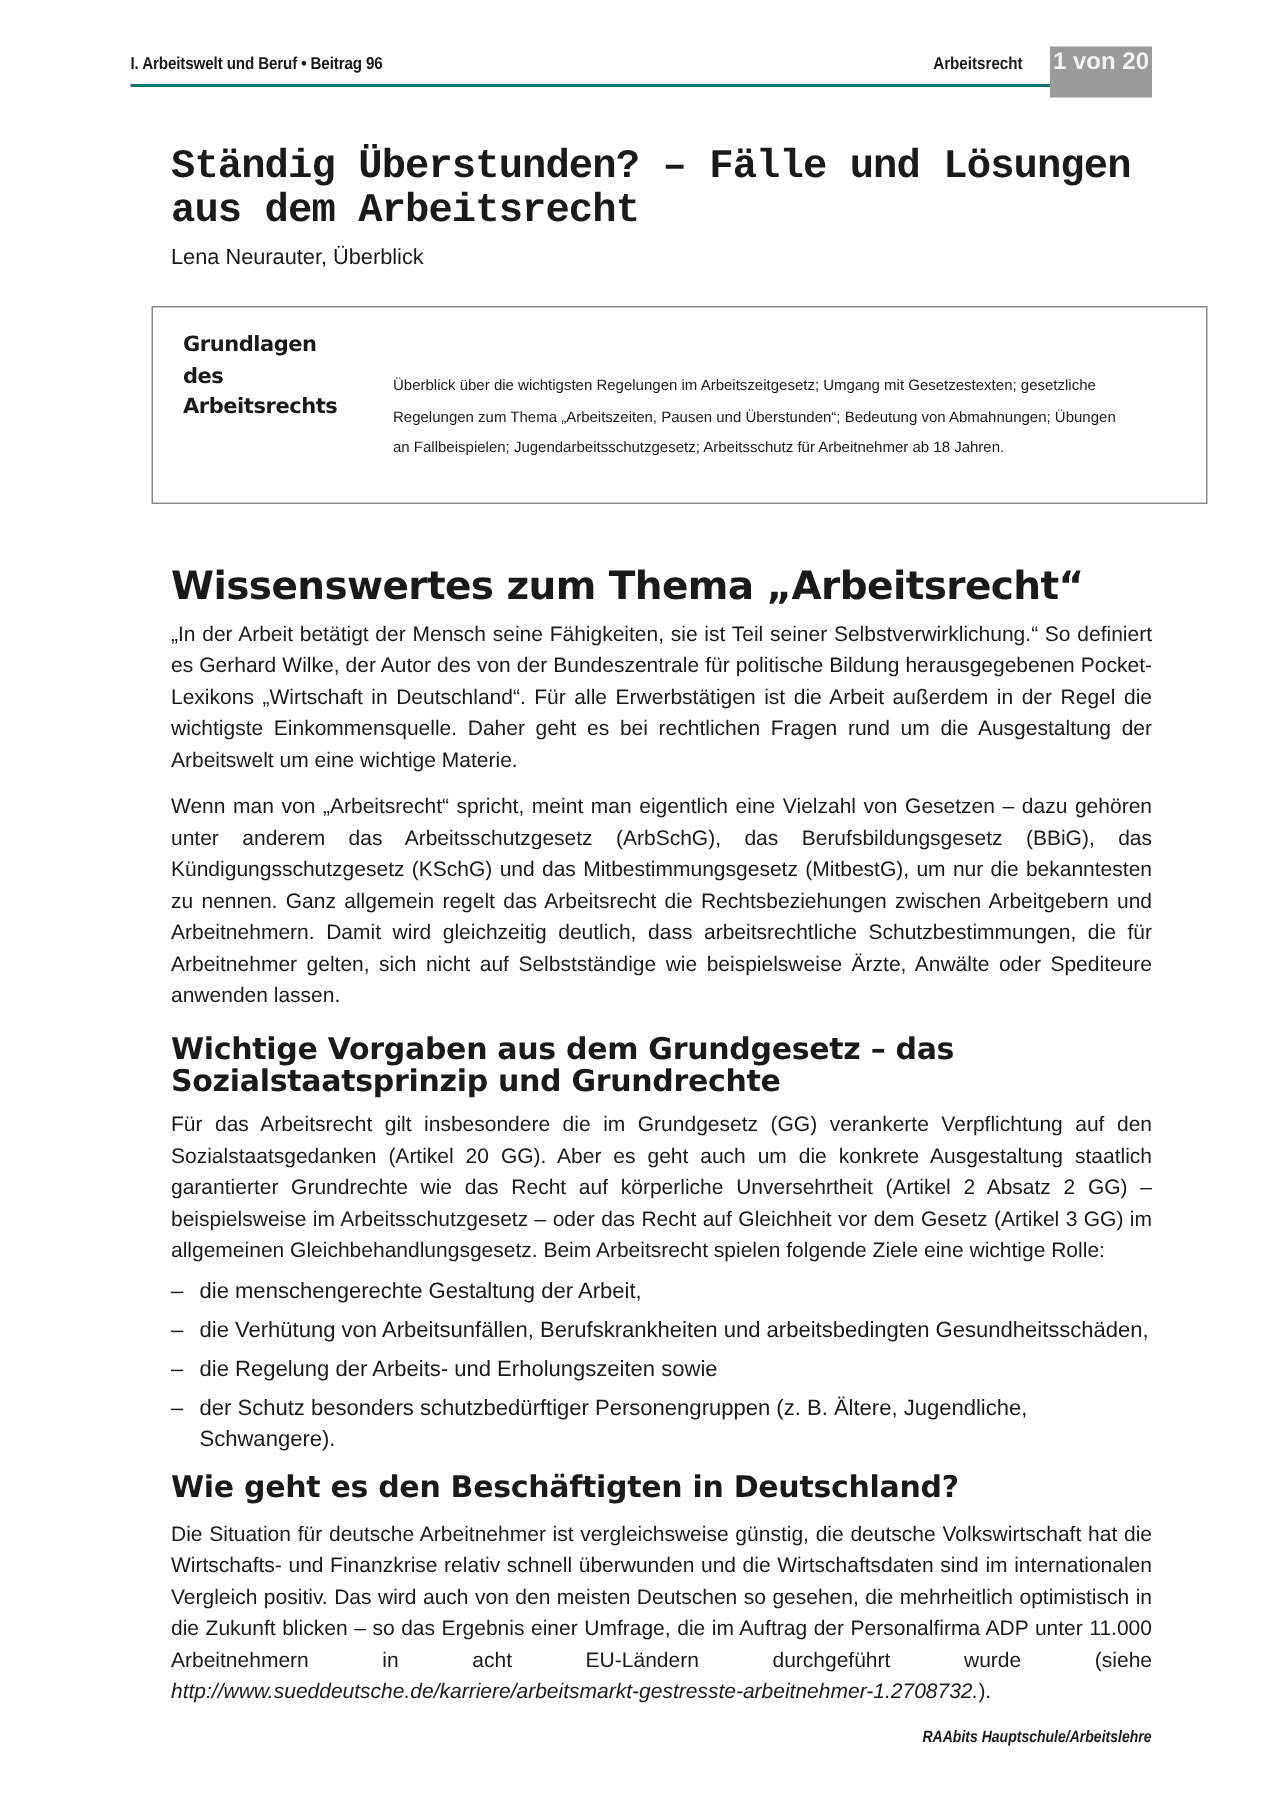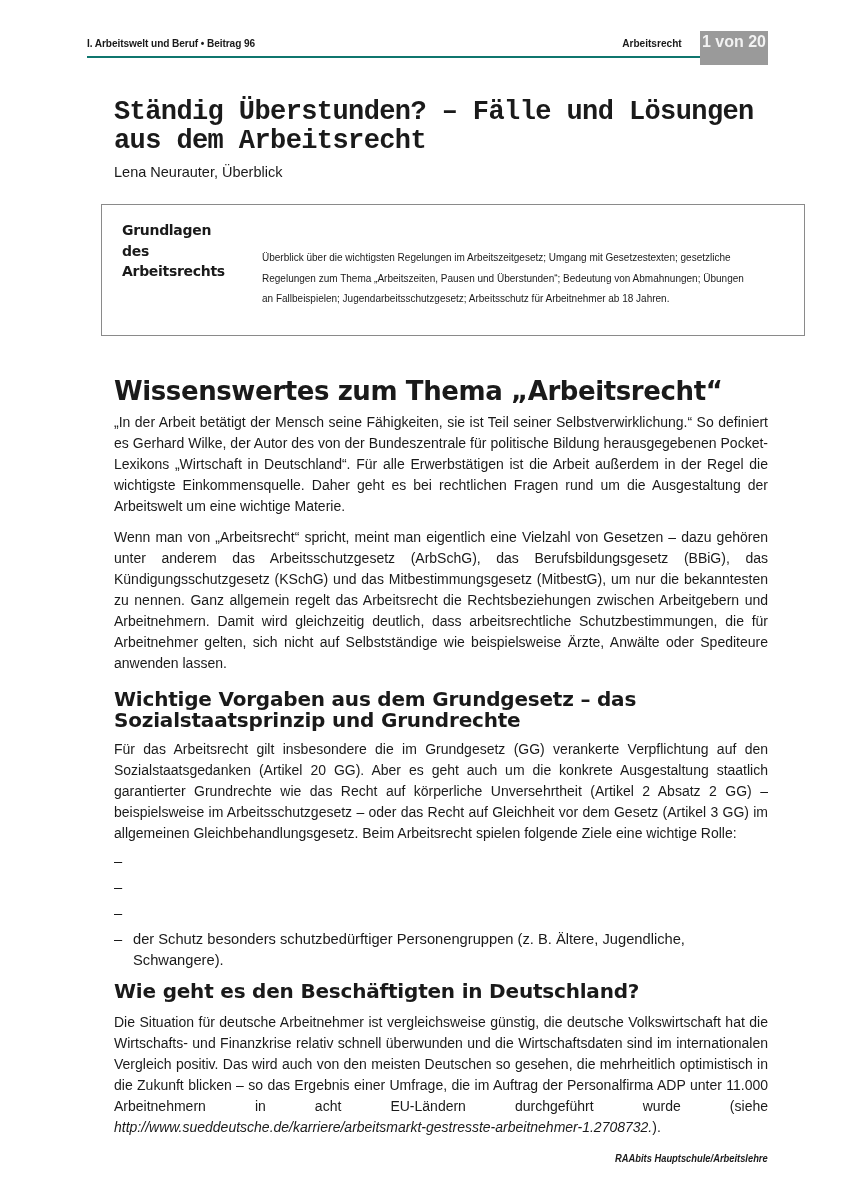--- a/index.html
+++ b/index.html
@@ -40,22 +40,22 @@
 </div>
 
 <div class="h2">Wissenswertes zum Thema „Arbeitsrecht“</div>
 <p class="para" style="top:412px;">„In der Arbeit betätigt der Mensch seine Fähigkeiten, sie ist Teil seiner Selbstverwirklichung.“ So definiert es Gerhard Wilke, der Autor des von der Bundeszentrale für politische Bildung herausgegebenen Pocket-Lexikons „Wirtschaft in Deutschland“. Für alle Erwerbstätigen ist die Arbeit außerdem in der Regel die wichtigste Einkommensquelle. Daher geht es bei rechtlichen Fragen rund um die Ausgestaltung der Arbeitswelt um eine wichtige Materie.</p>
 <p class="para" style="top:527px;">Wenn man von „Arbeitsrecht“ spricht, meint man eigentlich eine Vielzahl von Gesetzen – dazu gehören unter anderem das Arbeitsschutzgesetz (ArbSchG), das Berufsbildungsgesetz (BBiG), das Kündigungsschutzgesetz (KSchG) und das Mitbestimmungsgesetz (MitbestG), um nur die bekanntesten zu nennen. Ganz allgemein regelt das Arbeitsrecht die Rechtsbeziehungen zwischen Arbeitgebern und Arbeitnehmern. Damit wird gleichzeitig deutlich, dass arbeitsrechtliche Schutzbestimmungen, die für Arbeitnehmer gelten, sich nicht auf Selbstständige wie beispielsweise Ärzte, Anwälte oder Spediteure anwenden lassen.</p>
 
 <div class="h3" style="top:689px;">Wichtige Vorgaben aus dem Grundgesetz – das Sozialstaatsprinzip und Grundrechte</div>
 <p class="para" style="top:739px;">Für das Arbeitsrecht gilt insbesondere die im Grundgesetz (GG) verankerte Verpflichtung auf den Sozialstaatsgedanken (Artikel 20 GG). Aber es geht auch um die konkrete Ausgestaltung staatlich garantierter Grundrechte wie das Recht auf körperliche Unversehrtheit (Artikel 2 Absatz 2 GG) – beispielsweise im Arbeitsschutzgesetz – oder das Recht auf Gleichheit vor dem Gesetz (Artikel 3 GG) im allgemeinen Gleichbehandlungsgesetz. Beim Arbeitsrecht spielen folgende Ziele eine wichtige Rolle:</p>
 
 <ul class="list">
-  <li><span class="dash">–</span></li>
-  <li><span class="dash">–</span></li>
-  <li><span class="dash">–</span></li>
+  <li><span class="dash">–</span><span>die menschengerechte Gestaltung der Arbeit,</span></li>
+  <li><span class="dash">–</span><span>die Verhütung von Arbeitsunfällen, Berufskrankheiten und arbeitsbedingten Gesundheitsschäden,</span></li>
+  <li><span class="dash">–</span><span>die Regelung der Arbeits- und Erholungszeiten sowie</span></li>
   <li><span class="dash">–</span><span>der Schutz besonders schutzbedürftiger Personengruppen (z. B. Ältere, Jugendliche, Schwangere).</span></li>
 </ul>
 
 <div class="h3" style="top:981px;">Wie geht es den Beschäftigten in Deutschland?</div>
 <p class="para" style="top:1012px;"><span>Die Situation für deutsche Arbeitnehmer ist vergleichsweise günstig, die deutsche Volkswirtschaft hat die Wirtschafts- und Finanzkrise relativ schnell überwunden und die Wirtschaftsdaten sind im internationalen Vergleich positiv. Das wird auch von den meisten Deutschen so gesehen, die mehrheitlich optimistisch in die Zukunft blicken – so das Ergebnis einer Umfrage, die im Auftrag der Personalfirma ADP unter 11.000 Arbeitnehmern in acht EU-Ländern durchgeführt wurde (siehe </span><i class="url">http://www.sueddeutsche.de/karriere/arbeitsmarkt-gestresste-arbeitnehmer-1.2708732.</i><span>).</span></p>
 
 <div class="footer">RAAbits Hauptschule/Arbeitslehre</div>
 
 </body></html>

